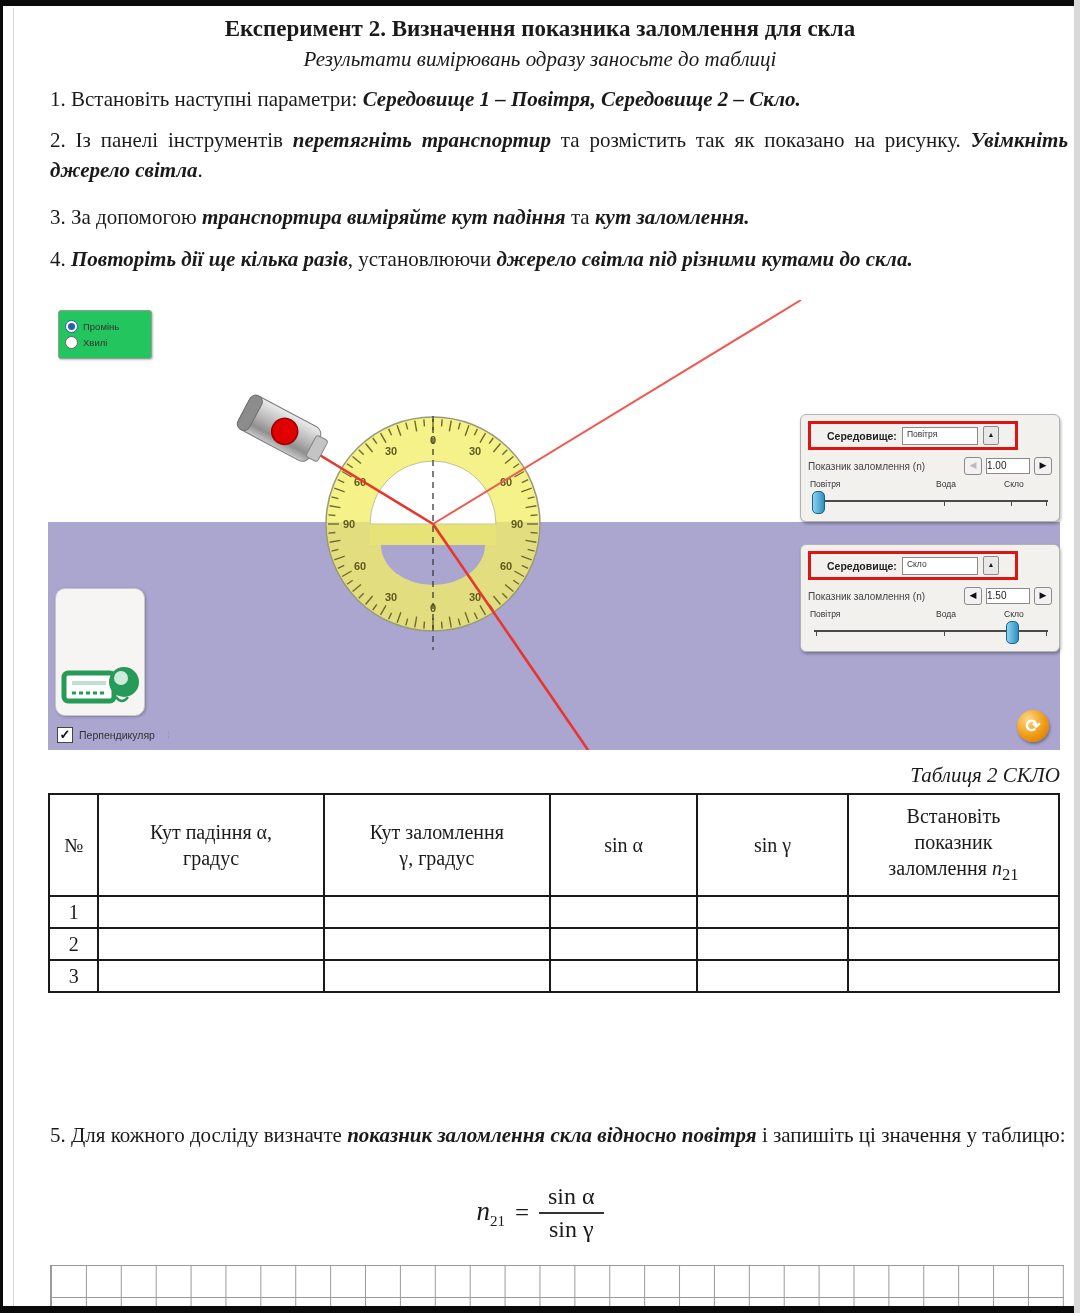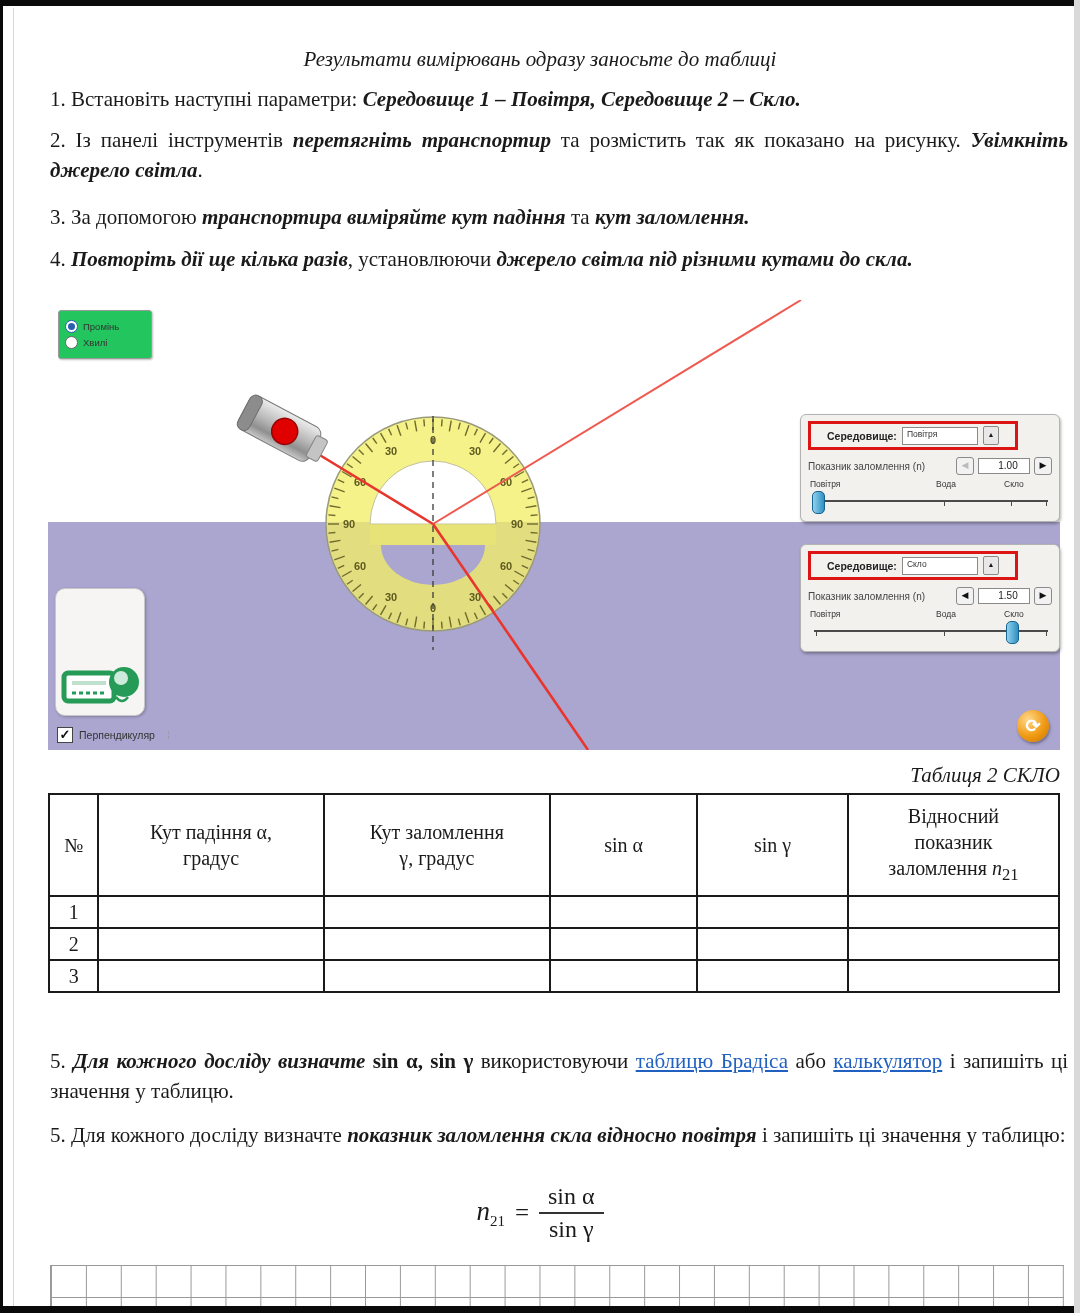--- a/index.html
+++ b/index.html
@@ -48,21 +48,21 @@
   .dd{background:#fff;border:1px solid #8a8a8a;width:66px;height:14px;font-size:8.5px;
       padding:1px 4px;color:#333;cursor:pointer;}
   .ddbtn{width:14px;height:17px;border:1px solid #8a8a8a;background:#e8e8e8;font-size:7px;
       text-align:center;line-height:16px;cursor:pointer;border-radius:2px;}
   .nrow{display:flex;align-items:center;gap:4px;margin-top:7px;}
   .nlab{flex:1;font-size:10px;color:#444;}
   .spin{width:16px;height:16px;border:1px solid #8a8a8a;background:#f2f2f2;font-size:9px;
         line-height:14px;text-align:center;border-radius:3px;cursor:pointer;color:#111;}
   .spin.dis{color:#bbb;}
   .nval{width:42px;height:14px;background:#fff;border:1px solid #8a8a8a;font-size:10px;
-        text-align:center;line-height:14px;padding-left:8px;}
+        text-align:left;line-height:14px;}
   .slider{position:relative;height:36px;margin-top:4px;font-size:8.5px;color:#333;}
   .sl-lab{position:absolute;top:0;}
   .sl-track{position:absolute;left:6px;right:4px;top:21px;border-top:2px solid #4a4a4a;}
   .sl-tick{position:absolute;top:21px;width:1px;height:6px;background:#4a4a4a;}
   .sl-thumb{position:absolute;top:12px;width:11px;height:21px;border-radius:5px;
         background:linear-gradient(90deg,#8fd2ef,#2f8fc0);border:1px solid #17648f;cursor:pointer;}
 
   .toolbox{left:7px;top:288px;width:88px;height:126px;background:#f6f5f3;
            border:1px solid #c6c6c6;border-radius:10px;box-shadow:1px 1px 3px rgba(0,0,0,.25);}
   .toolbox svg{position:absolute;left:4px;bottom:6px;}
@@ -107,20 +107,21 @@
         background-size:34.9px 32px;}
 </style>
 </head>
 <body>
 
 <div id="page">
 
   <div class="bar-top"></div>
   <div class="edge-line"></div>
 
+  <div class="title">Експеримент 2. Визначення показника заломлення для скла</div>
   <div class="subtitle">Результати вимірювань одразу заносьте до таблиці</div>
 
   <p class="para" style="top:76px"><span>1. Встановіть наступні параметри: </span><span class="bi">Середовище 1 – Повітря, Середовище 2 – Скло.</span></p>
 
   <p class="para just" style="top:117px"><span>2. Із панелі інструментів </span><span class="bi">перетягніть транспортир</span><span> та розмістить так як показано на рисунку. </span><span class="bi">Увімкніть джерело світла</span><span>.</span></p>
 
   <p class="para" style="top:194px"><span>3. За допомогою </span><span class="bi">транспортира виміряйте кут падіння</span><span> та </span><span class="bi">кут заломлення.</span></p>
 
   <p class="para just" style="top:236px"><span>4. </span><span class="bi">Повторіть дії ще кілька разів</span><span>, установлюючи </span><span class="bi">джерело світла під різними кутами до скла.</span></p>
 
@@ -345,21 +346,21 @@
         <div>Кут падіння α,</div>
             <div>градус</div>
       </th>
       <th>
         <div>Кут заломлення</div>
             <div>γ, градус</div>
       </th>
       <th>sin α</th>
       <th>sin γ</th>
       <th>
-        <div>Відносний</div>
+        <div>Встановіть</div>
         <div>показник</div>
         <div><span>заломлення </span><span class="nvar">n</span><sub>21</sub></div>
       </th>
     </tr>
     <tr>
       <td>1</td>
       <td></td>
           <td></td>
       <td></td>
           <td></td>
@@ -377,21 +378,20 @@
       <td>3</td>
       <td></td>
           <td></td>
       <td></td>
           <td></td>
       <td></td>
     </tr>
   </tbody>
     </table>
 
-  <p class="para just" style="top:1038px"><span>5. </span><span class="bi">Для кожного досліду визначте</span><span class="bd"> sin α, sin γ </span><span>використовуючи </span><a class="lnk">таблицю Брадіса</a><span> або </span><a class="lnk">калькулятор</a><span> і запишіть ці значення у таблицю.</span></p>
 
   <p class="para just" style="top:1112px"><span>5. Для кожного досліду визначте </span><span class="bi">показник заломлення скла відносно повітря</span><span> і запишіть ці значення у таблицю:</span></p>
 
   <div class="formula">
     <span class="f-lhs"><i class="nvar">n</i><sub>21</sub></span>
     <span class="f-eq">=</span>
     <span class="frac">
         <span class="num">sin α</span>
         <span class="den">sin γ</span>
       </span>

